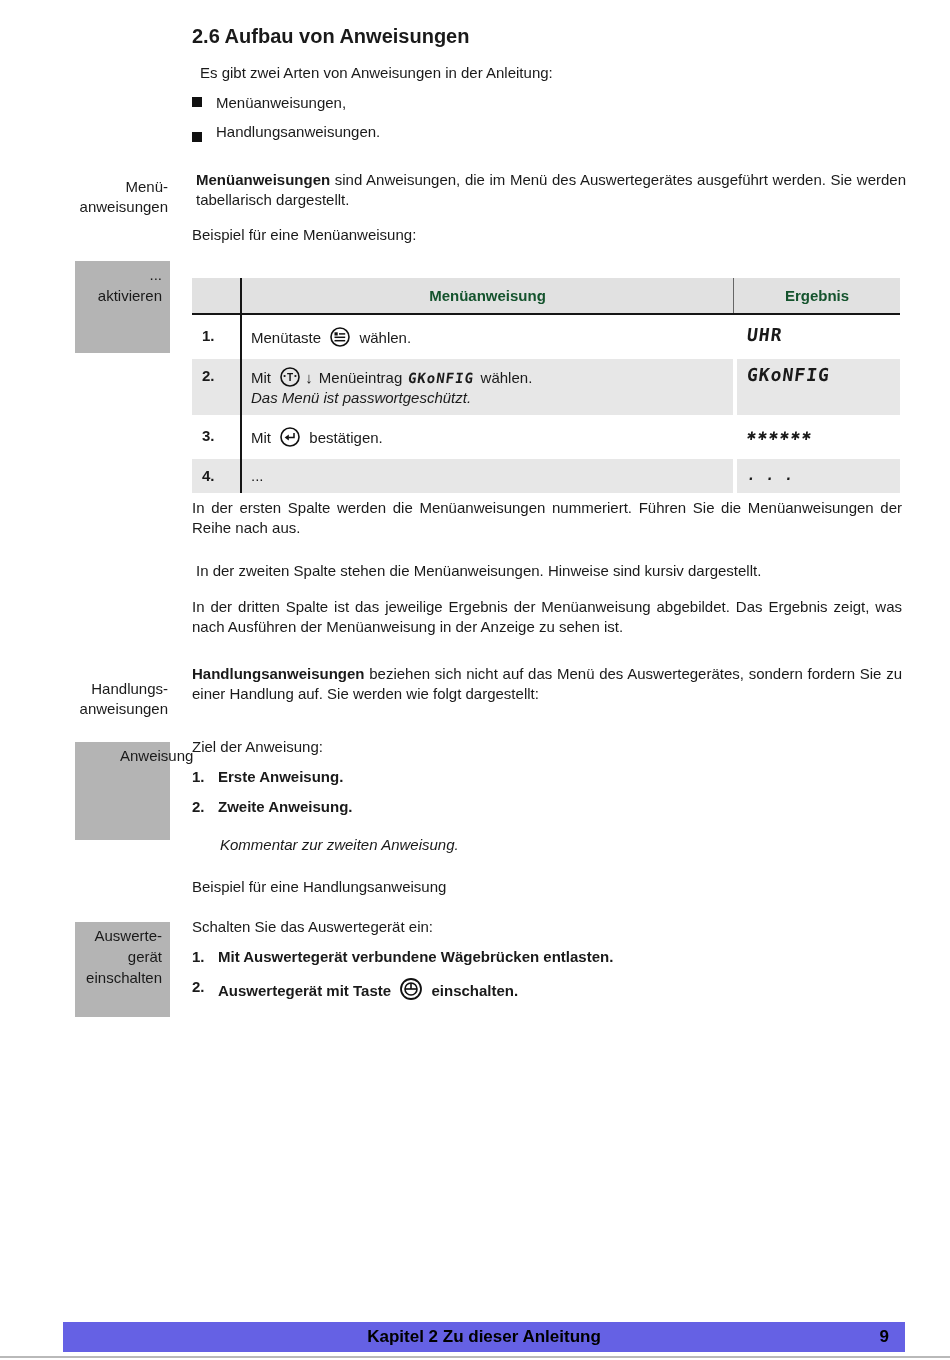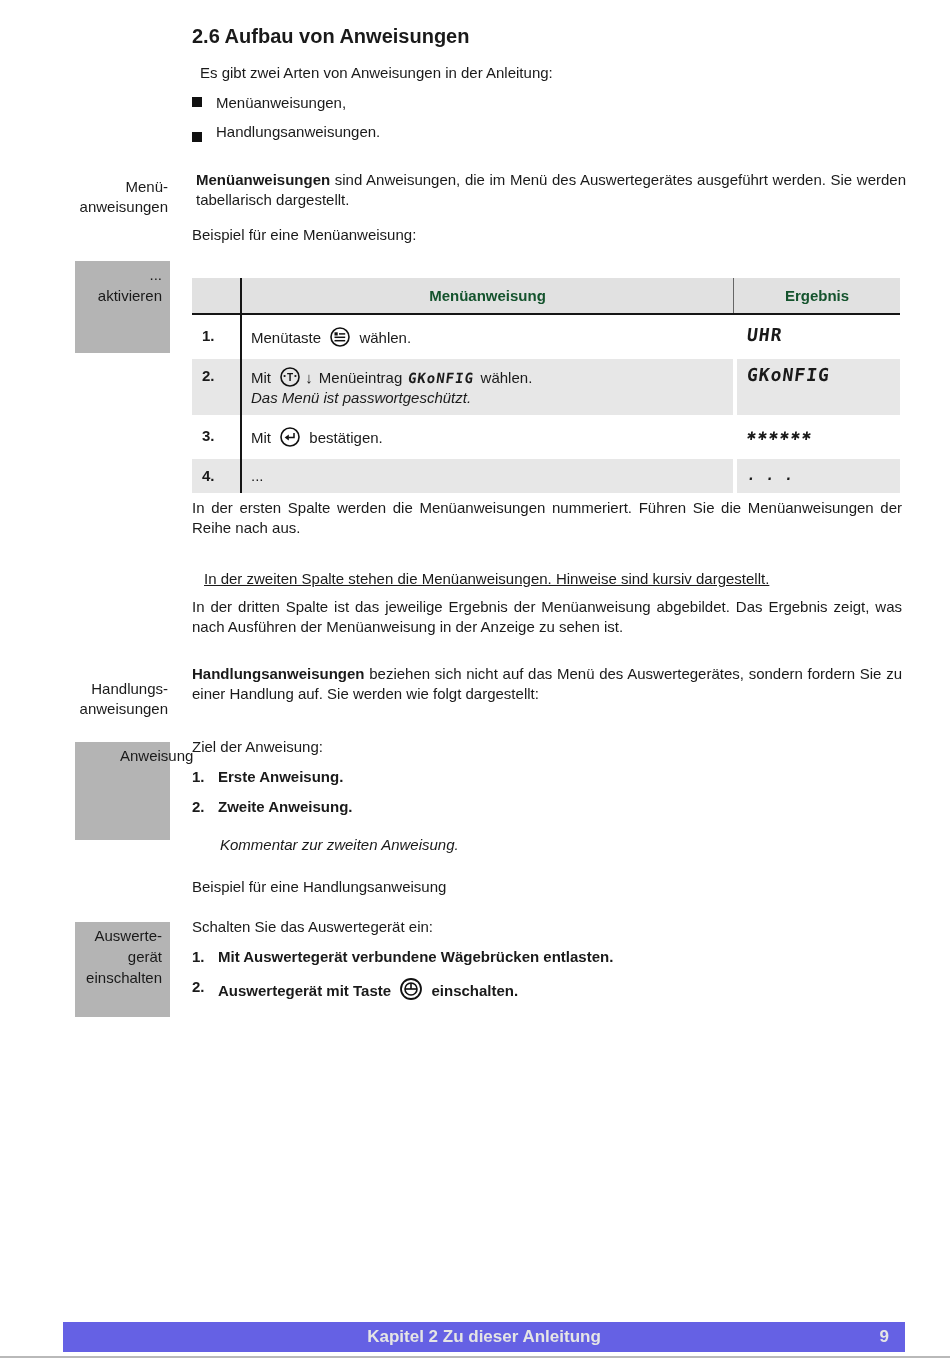--- a/index.html
+++ b/index.html
@@ -35,21 +35,21 @@
   .lcd{font-family:"DejaVu Sans Mono","DejaVu Sans",monospace;font-weight:bold;
        display:inline-block;transform:skewX(-7deg);letter-spacing:1px;}
   .lcd-big{font-size:18px;}
   .lcd-inline{font-size:14px;margin:0 2px;}
   .lcd-stars{font-size:15px;letter-spacing:2px;}
   .keyicon{display:inline-block;vertical-align:-5px;margin:0 4px;line-height:0;}
   .dn-arrow{font-weight:bold;margin-right:2px;}
   .step{display:flex;font-weight:bold;}
   .step .n{width:26px;flex:0 0 auto;}
   .footer-bar{left:63px;top:1322px;width:842px;height:30px;background:#6561e4;
-              color:#e5e5e5;font-weight:bold;font-size:17px;line-height:30px;text-align:center;}
+              color:#000000;font-weight:bold;font-size:17px;line-height:30px;text-align:center;}
   .footer-bar .pagenum{position:absolute;right:16px;top:0;}
   .bottom-edge{left:0;top:1356px;width:950px;height:2px;background:#b9b9b9;}
 </style>
 </head>
 <body>
 
 <div class="page">
 
   <h1 class="abs title" style="left:192px;top:24px;">2.6 Aufbau von Anweisungen</h1>
 
@@ -150,21 +150,21 @@
 
     <div class="trow alt" style="min-height:33px;">
       <div class="tnum">4.</div>
       <div class="tmain">...</div>
       <div class="tgap"></div>
       <div class="tres"><span class="lcd" style="font-size:14px;">. . .</span></div>
     </div>
   </div>
 
   <p class="abs just" style="left:192px;top:498px;width:710px;margin:0;">In der ersten Spalte werden die Menüanweisungen nummeriert. Führen Sie die Menüanweisungen der Reihe nach aus.</p>
-  <p class="abs" style="left:192px;top:557px;width:710px;margin:12px;text-decoration:underline;">In der zweiten Spalte stehen die Menüanweisungen. Hinweise sind kursiv dargestellt.</p>
+  <p class="abs" style="left:192px;top:557px;width:710px;margin:4px;">In der zweiten Spalte stehen die Menüanweisungen. Hinweise sind kursiv dargestellt.</p>
   <p class="abs just" style="left:192px;top:597px;width:710px;margin:0;">In der dritten Spalte ist das jeweilige Ergebnis der Menüanweisung abgebildet. Das Ergebnis zeigt, was nach Ausführen der Menüanweisung in der Anzeige zu sehen ist.</p>
 
   <div class="abs margin-label" style="top:679px;">
     <div>Handlungs-</div>
     <div>anweisungen</div>
   </div>
   <p class="abs just" style="left:192px;top:664px;width:710px;margin:0;">
     <b>Handlungsanweisungen</b>
     <span>beziehen sich nicht auf das Menü des Auswertegerätes, sondern fordern Sie zu einer Handlung auf. Sie werden wie folgt dargestellt:</span>
   </p>

